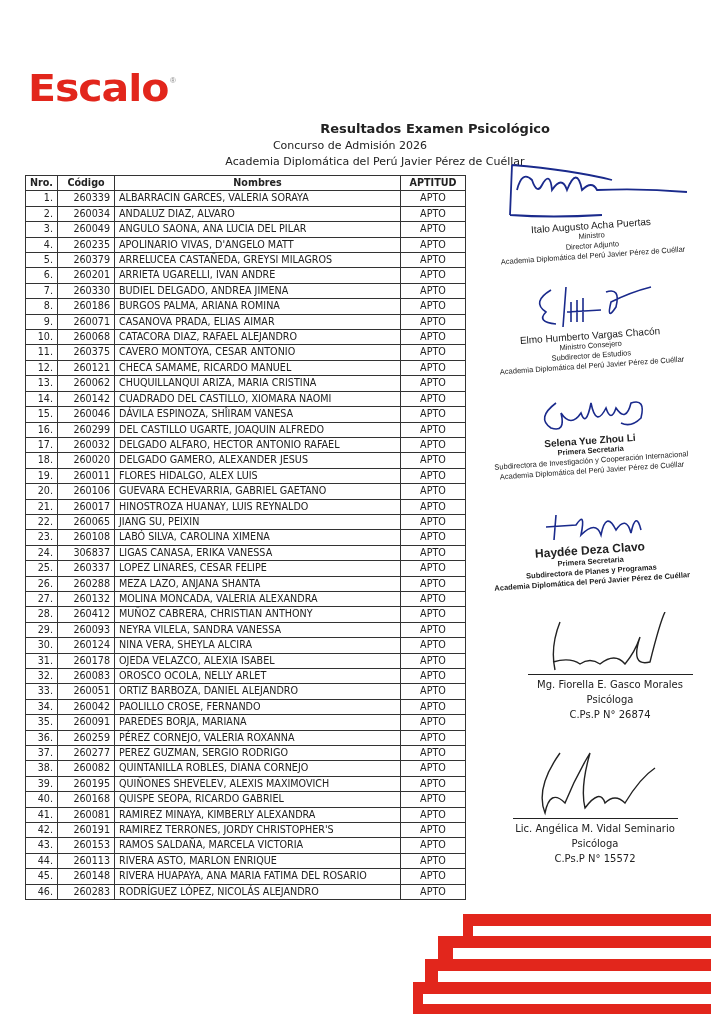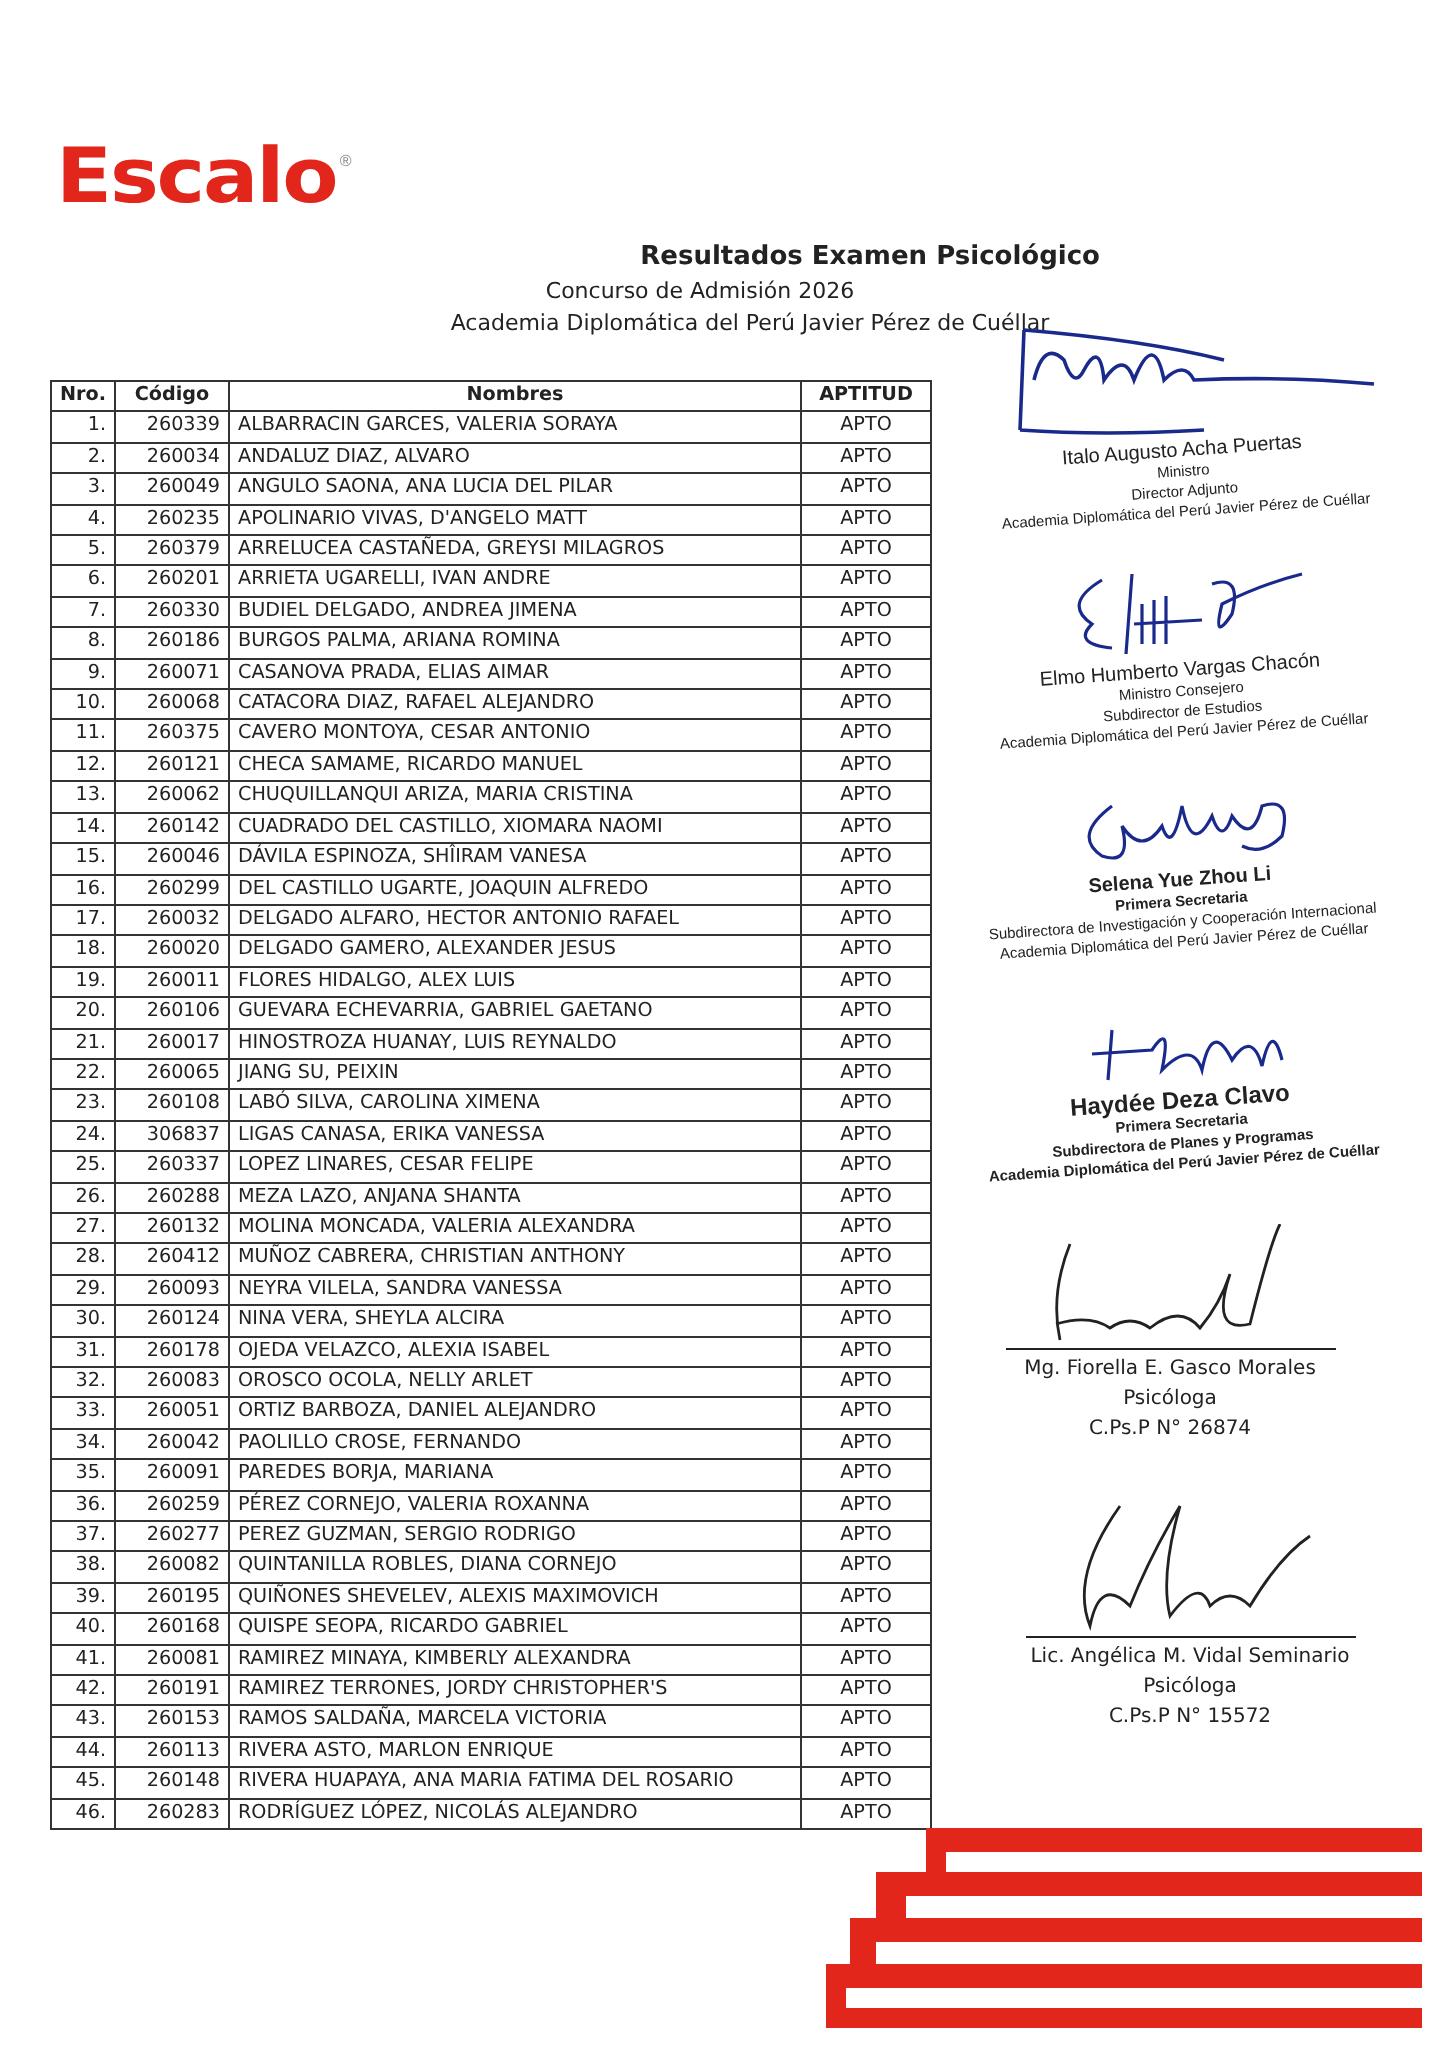--- a/index.html
+++ b/index.html
@@ -8,21 +8,21 @@
 
     .logo { position: absolute; left: 28px; top: 66px; height: 44px; display: flex; align-items: flex-start; }
     .logo-text { font-family: "DejaVu Sans", sans-serif; font-weight: bold; font-size: 38px; letter-spacing: -1px;
                  color: #e2261c; line-height: 44px; transform: scaleX(1.08); transform-origin: left center; }
     .logo-reg { font-size: 8px; color: #888; margin-left: 12px; margin-top: 10px; }
 
     .titles { position: absolute; left: 150px; top: 120px; width: 400px; text-align: center; }
     .title-main { font-family: "DejaVu Sans", sans-serif; font-weight: bold; font-size: 13px; color: #222; line-height: 18px; text-align: right; }
     .title-sub { font-family: "DejaVu Sans", sans-serif; font-weight: normal; font-size: 11px; color: #222; line-height: 16px; }
 
-    table.results { position: absolute; left: 25px; top: 190px; border-collapse: collapse;
+    table.results { position: absolute; left: 25px; top: 175px; border-collapse: collapse;
                     font-family: "DejaVu Sans", sans-serif; font-size: 9.6px; color: #222; }
     table.results th, table.results td { border: 1px solid #333; padding: 0 4px; height: 14.4px; line-height: 14.4px; white-space: nowrap; }
     table.results th { font-weight: bold; text-align: center; }
     .c-nro { width: 23px; text-align: right !important; }
     .c-cod { width: 48px; text-align: right; }
     .c-nom { width: 277px; }
     .c-apt { width: 56px; text-align: center !important; }
     th.c-apt { text-align: center; }
 
     .sig { position: absolute; text-align: center; color: #222; }
@@ -381,21 +381,21 @@
     <path d="M40 10 L38 35 M30 22 L60 20 Q70 5 65 30 Q80 15 85 30 Q90 5 100 25 Q110 10 115 28 Q120 5 125 25" stroke="#1a2a8c" stroke-width="1.6" fill="none"></path>
   </svg>
   <div class="sig-rot">
     <div class="sig-name sig-bold" style="font-size:12px;">Haydée Deza Clavo</div>
     <div class="sig-role sig-bold">Primera Secretaria</div>
     <div class="sig-role sig-bold">Subdirectora de Planes y Programas</div>
     <div class="sig-role sig-bold">Academia Diplomática del Perú Javier Pérez de Cuéllar</div>
   </div>
 </div>
 
-<div class="sig sig-psy" style="left:490px; top:612px; width:190px;">
+<div class="sig sig-psy" style="left:515px; top:612px; width:190px;">
   <svg class="sig-scribble" width="170" height="62" viewBox="0 0 170 62">
     <path d="M35 10 Q25 35 30 58 M28 50 Q45 45 55 52 Q65 45 75 52 Q90 40 100 52 Q110 40 115 25 Q105 55 125 50 Q135 10 140 0" stroke="#222" stroke-width="1.4" fill="none"></path>
   </svg>
   <div class="sig-line" style="width:165px;"></div>
   <div>Mg. Fiorella E. Gasco Morales</div>
   <div>Psicóloga</div>
   <div>C.Ps.P N° 26874</div>
 </div>
 
 <div class="sig sig-psy" style="left:490px; top:748px; width:210px;">

